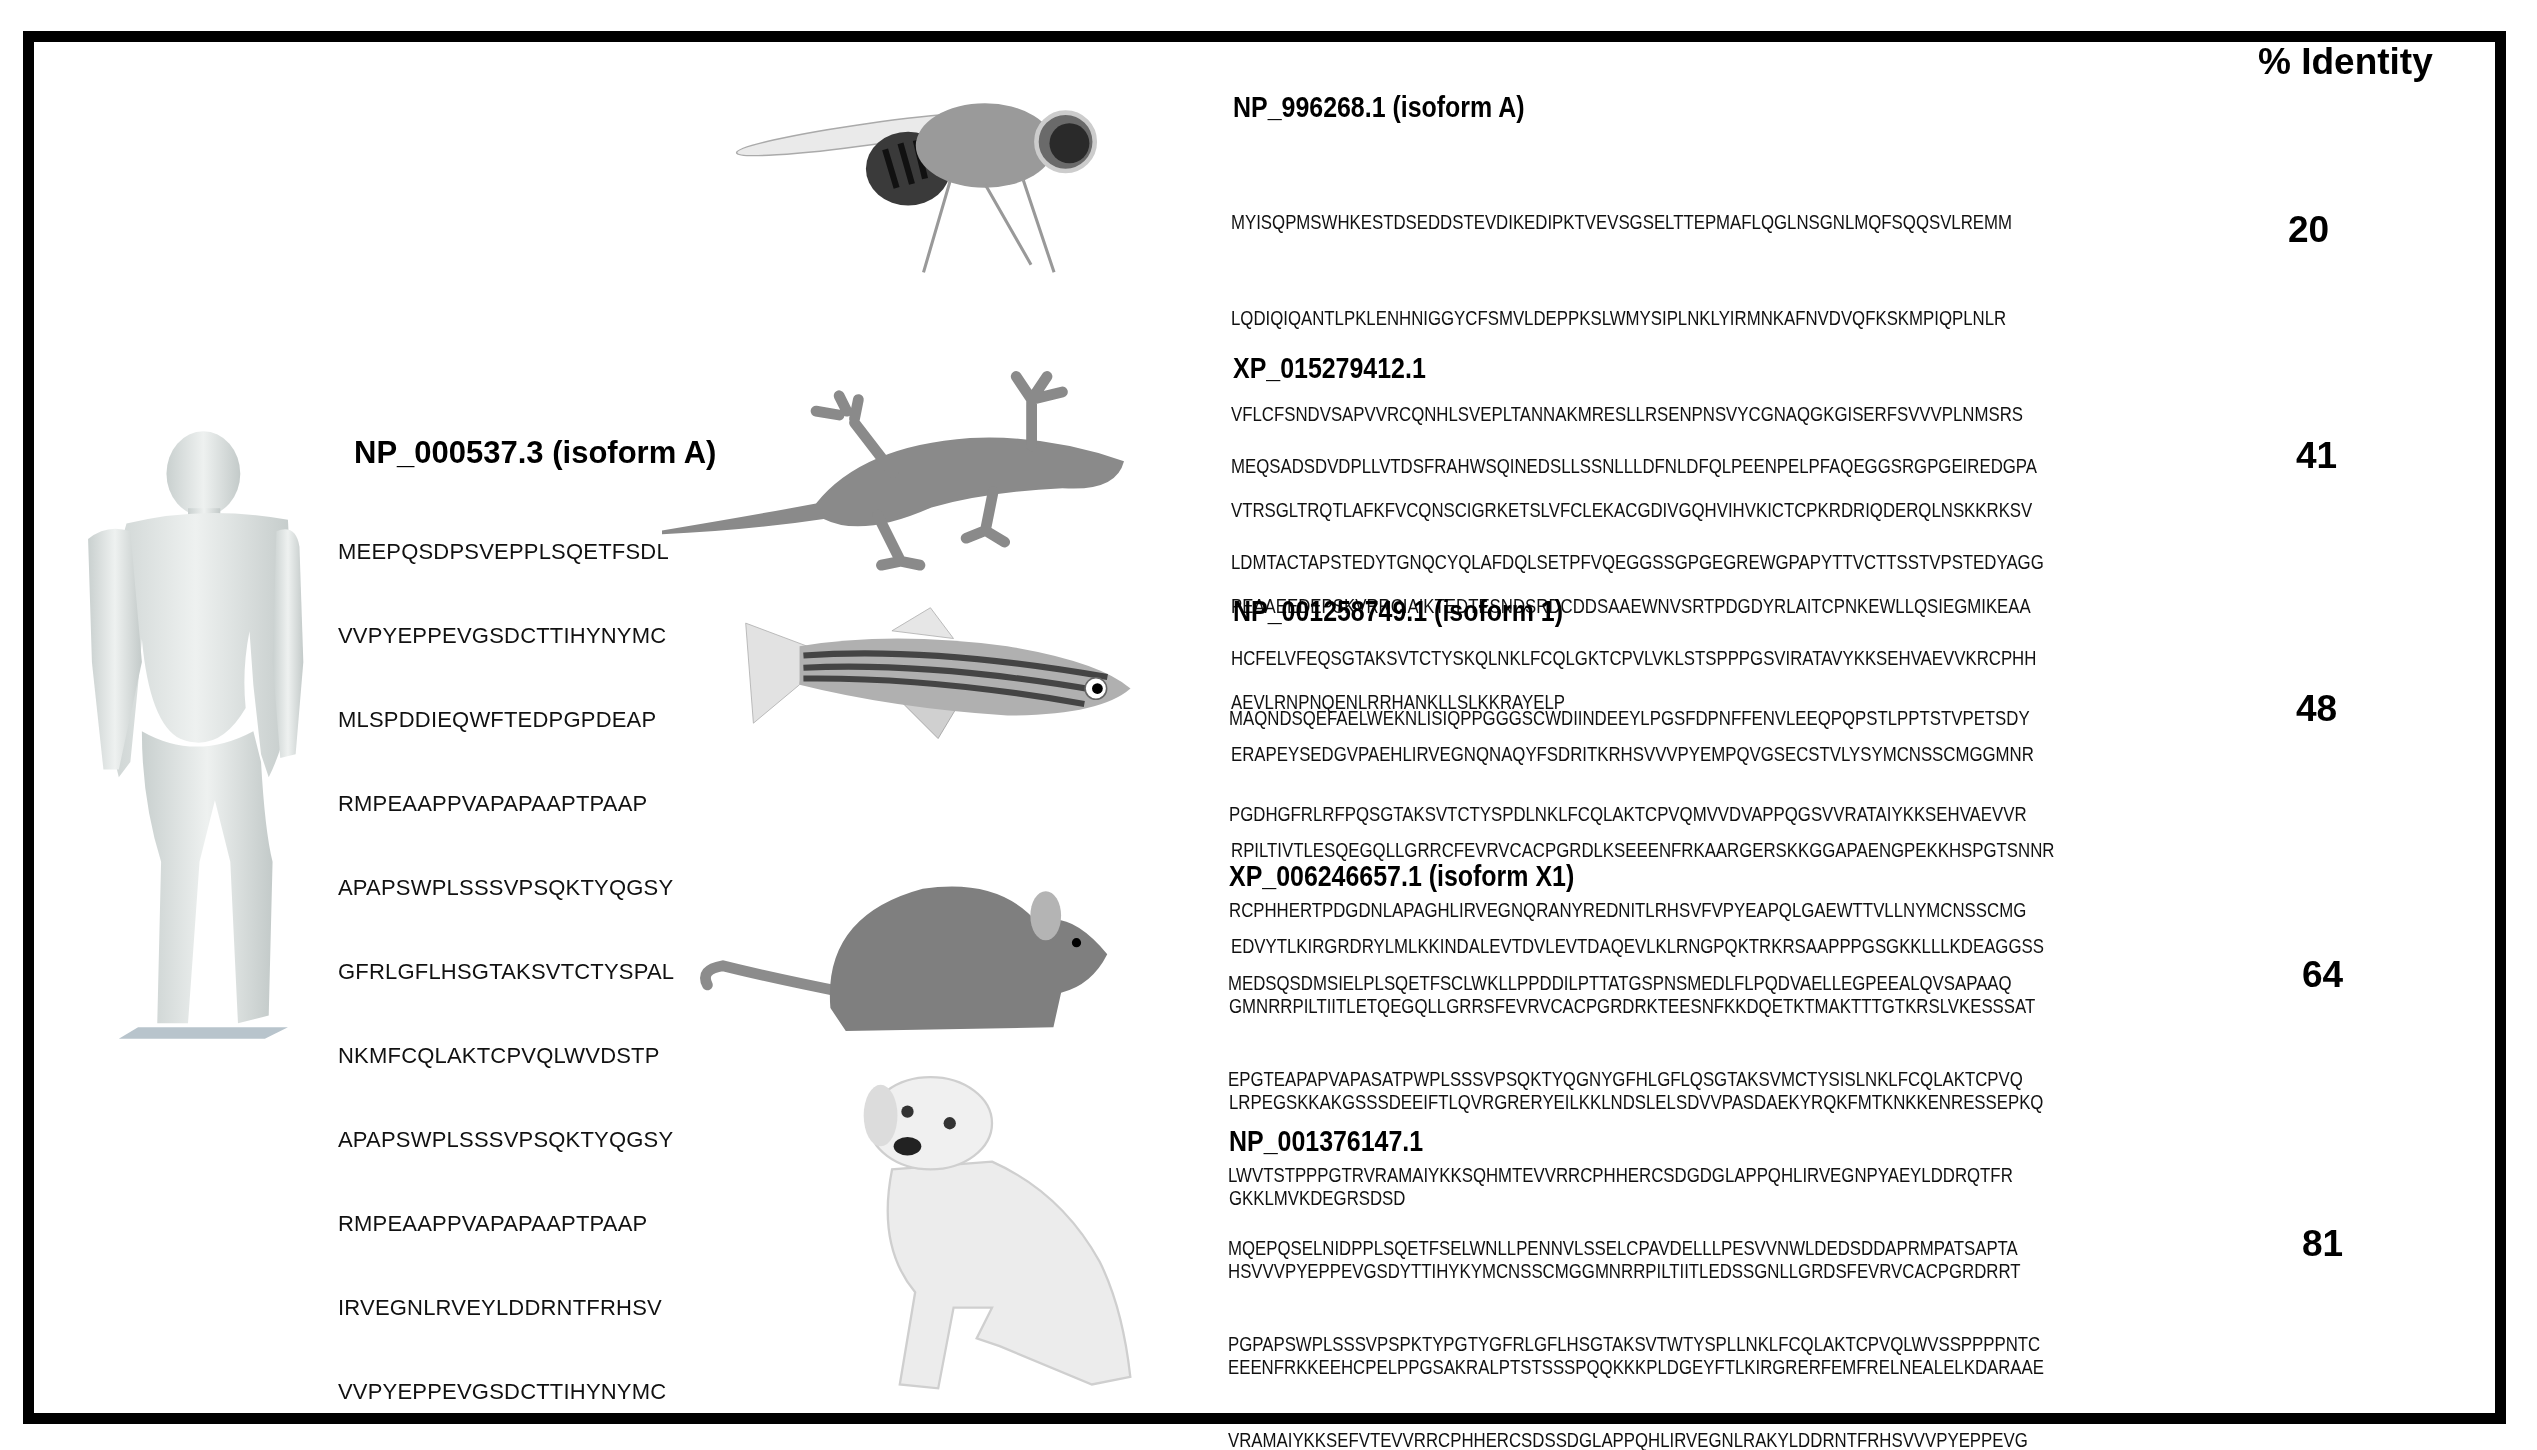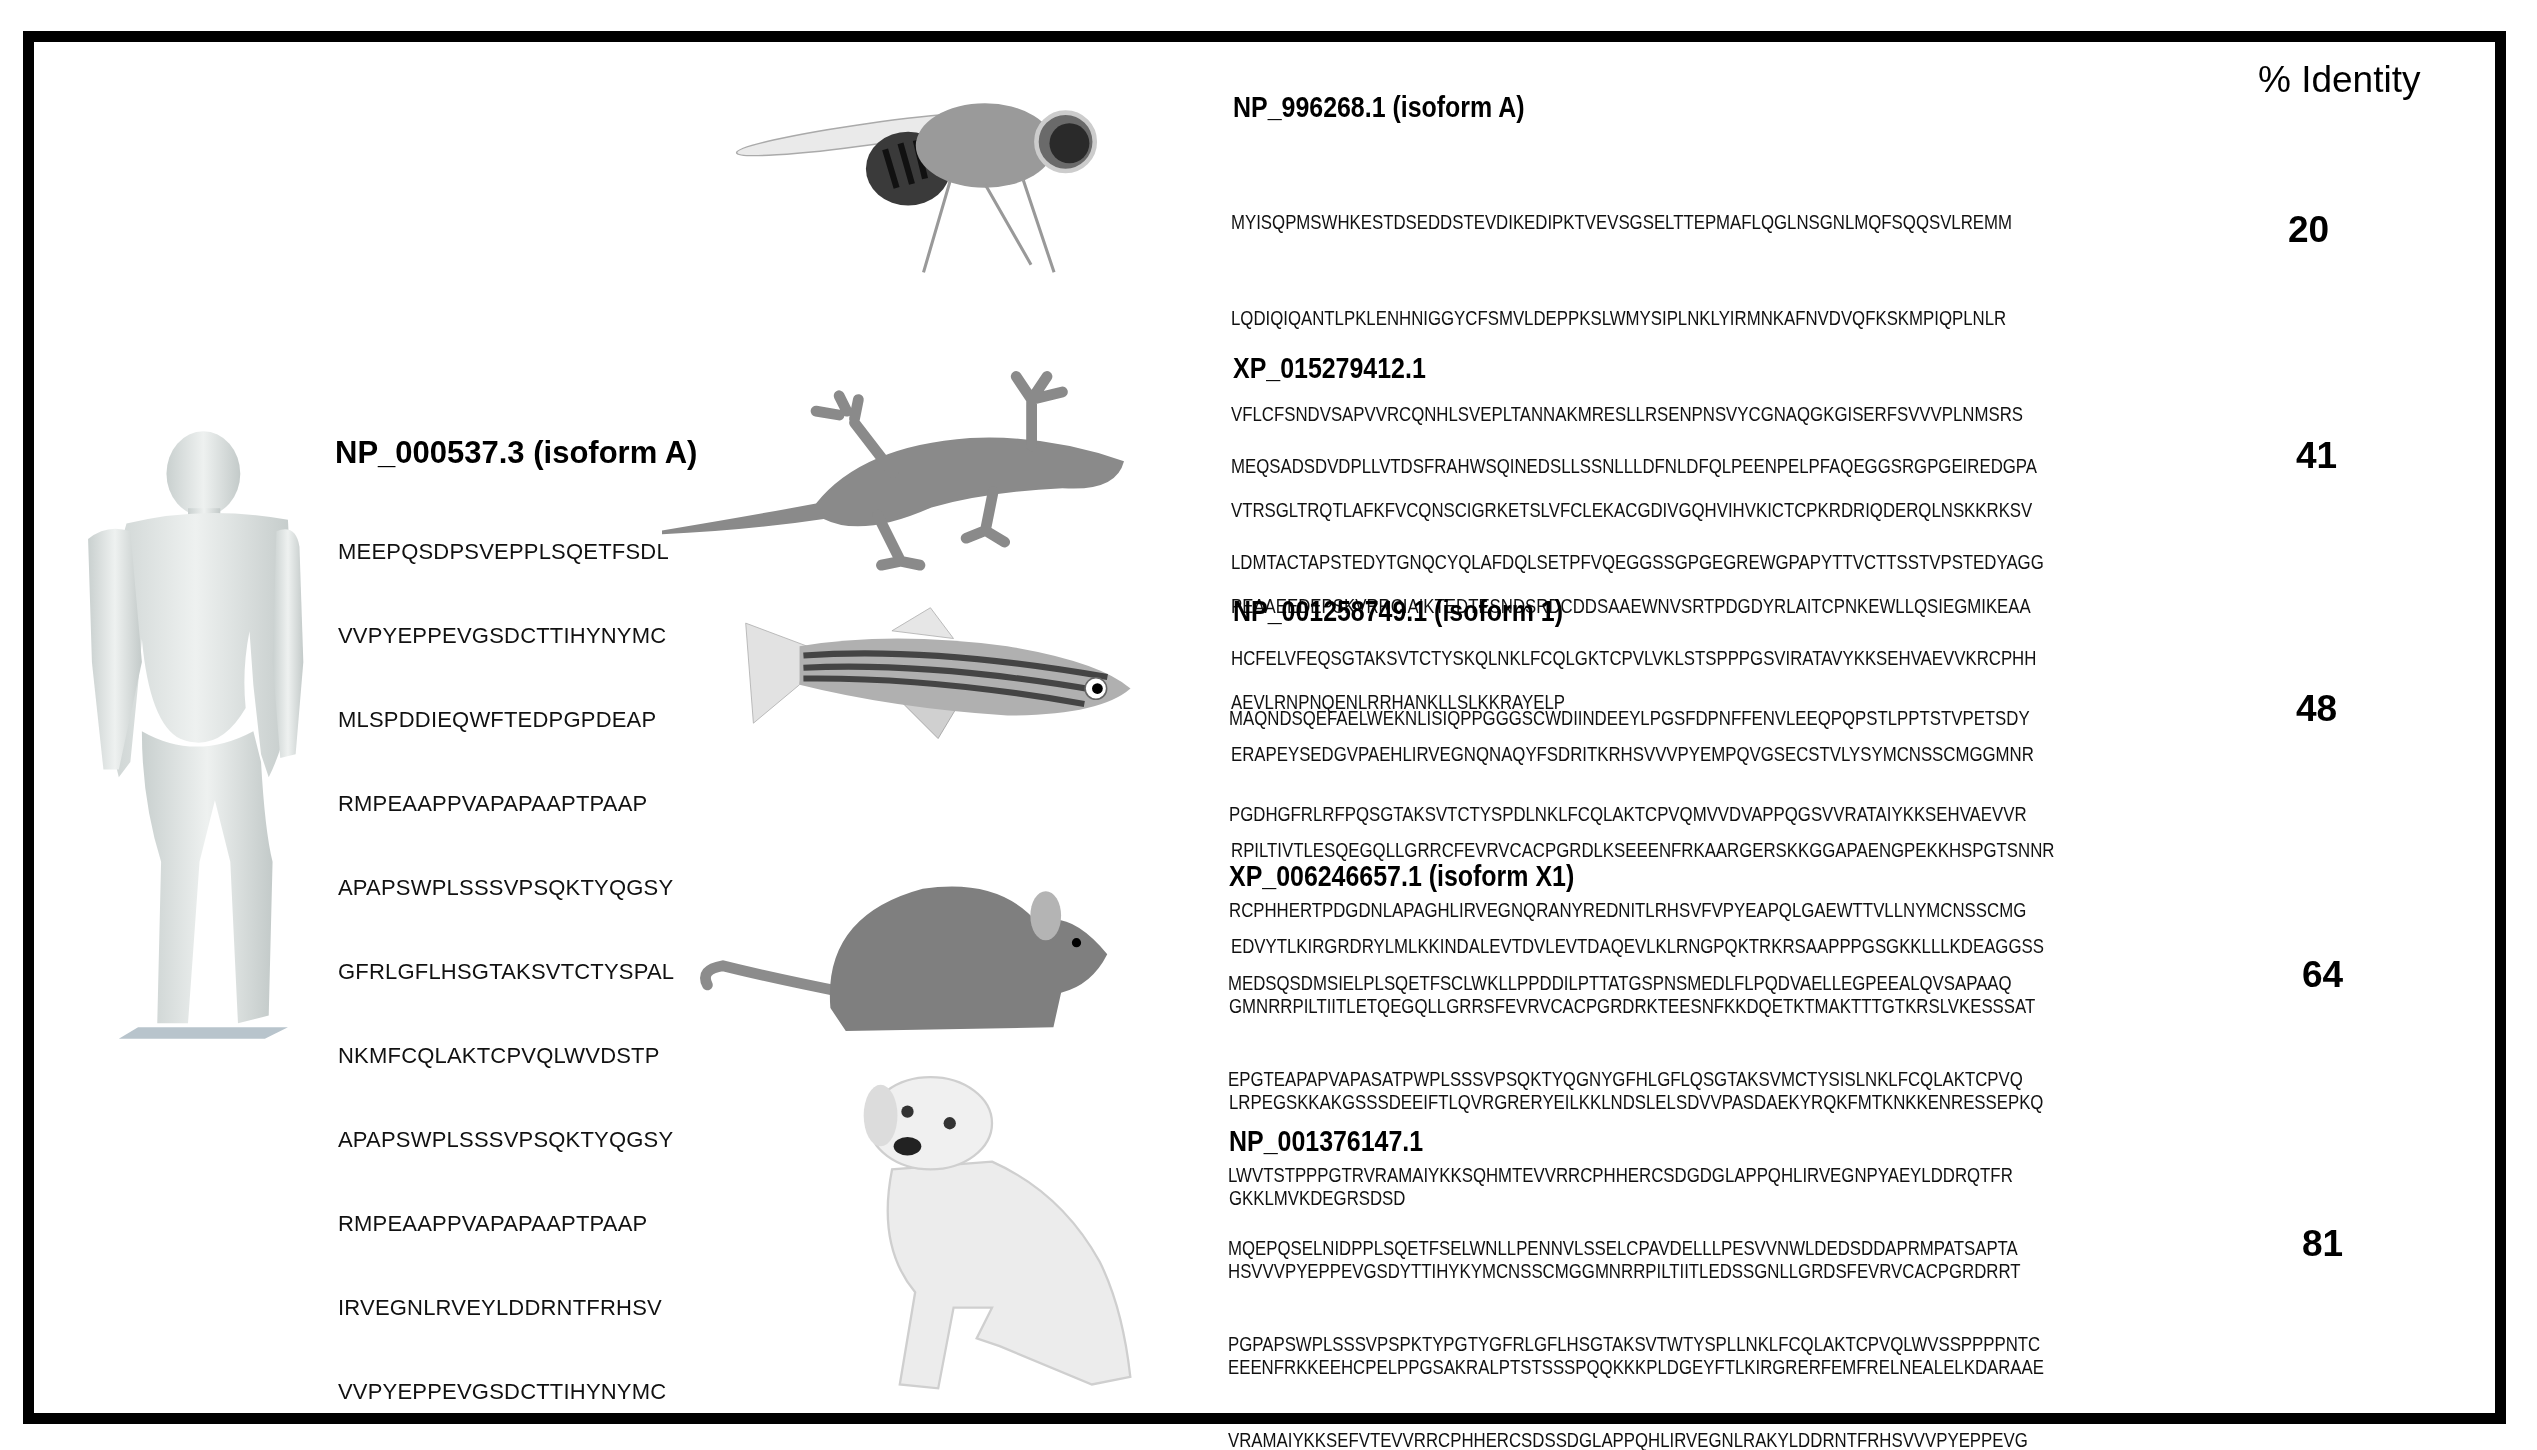--- a/index.html
+++ b/index.html
@@ -3,25 +3,25 @@
 <meta charset="utf-8">
 <style>
   html, body { margin:0; padding:0; background:#ffffff; }
   body { width:2538px; height:1451px; position:relative; overflow:hidden;
          font-family:"Liberation Sans", "DejaVu Sans", sans-serif; color:#000; }
   .frame { position:absolute; left:23px; top:31px; width:2461px; height:1371px;
            border:11.5px solid #000; background:#fff; }
   .abs { position:absolute; }
   .acc { font-weight:bold; white-space:nowrap; color:#000; }
   .seq { white-space:pre; color:#111; }
-  .human-acc { left:335px; top:435px; font-size:31px; }
+  .human-acc { left:354px; top:435px; font-size:31px; }
   .human-seq { left:338px; top:482px; font-size:22px; line-height:28px; letter-spacing:0.2px; }
   .orth-acc { font-size:29px; transform:scaleX(0.86); transform-origin:left top; }
   .orth-seq { font-size:21px; line-height:32px; transform:scaleX(0.80); transform-origin:left top; }
-  .identity-header { left:2258px; top:59px; font-size:37px; font-weight:normal; white-space:nowrap; }
+  .identity-header { left:2258px; top:41px; font-size:37px; font-weight:bold; white-space:nowrap; }
   .pct { font-size:37px; font-weight:bold; width:92px; text-align:left; }
   svg { position:absolute; overflow:visible; }
 </style>
 </head>
 <body>
 
 <div class="frame"></div>
 
 <div class="abs identity-header">% Identity</div>
 

